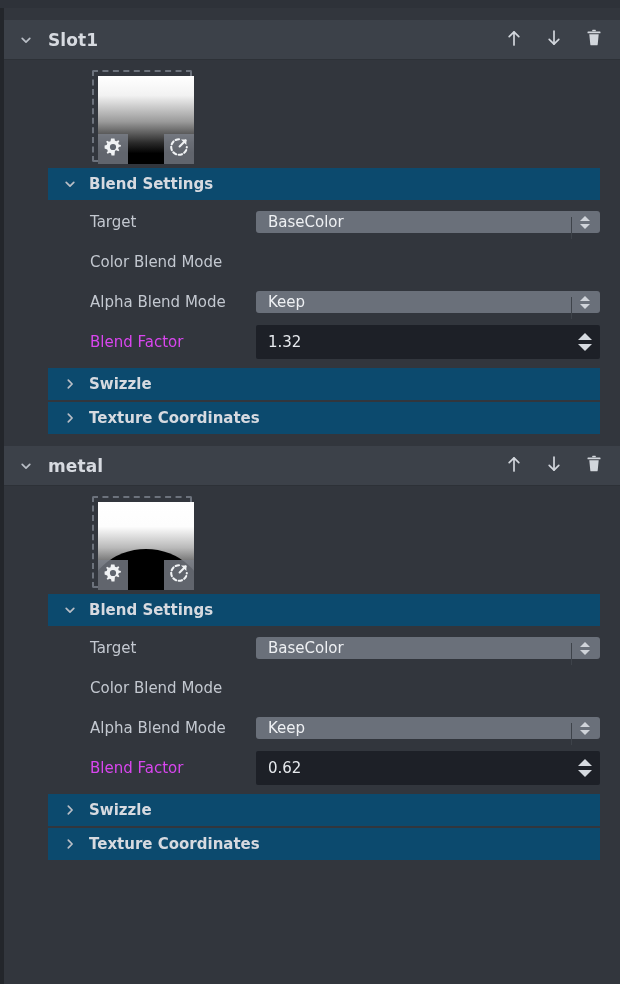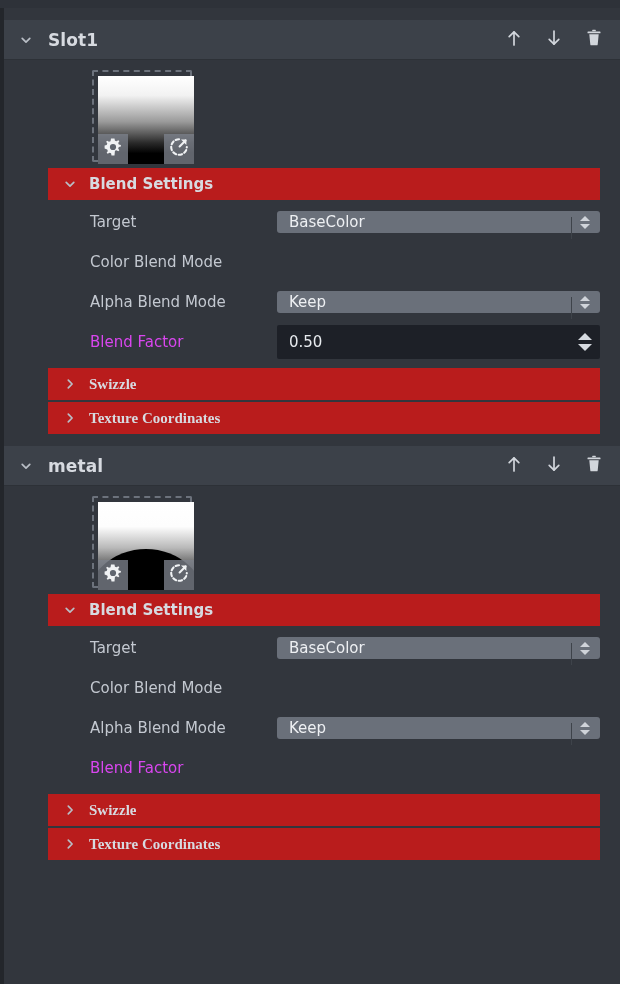--- a/index.html
+++ b/index.html
@@ -106,46 +106,45 @@
     background: rgba(124,130,140,0.78);
     display: flex; align-items: center; justify-content: center;
   }
   .thumb-btn.left { left: 0; }
   .thumb-btn.right { right: 0; }
 
   
   .group-wrap { padding: 0 20px 0 44px; }
   .group-header {
     height: 32px;
-    background: #b91c1c;
+    background: #0c4a6e;
     display: flex;
     align-items: center;
     padding-left: 14px;
     margin-bottom: 2px;
   }
-  .group-header.collapsed { margin-bottom: 2px; font-family: Liberation Serif, serif; }
+  .group-header.collapsed { margin-bottom: 2px; }
   .group-header .chev {
     width: 16px; height: 16px;
     display: flex; align-items: center; justify-content: center;
     flex: none;
   }
   .group-title {
     font-size: 15px;
     font-weight: bold;
     color: #d7dae0;
     margin-left: 11px;
   }
 
   
   .prop-list { padding-left: 0; }
   .prop-row {
     height: 40px;
     display: flex;
     align-items: center;
-    gap: 21px;
   }
   .prop-label {
     width: 208px;
     font-size: 15px;
     color: #c3c8d0;
     padding-left: 42px;
     flex: none;
   }
   .prop-label.linked { color: #d946ef; }
 
@@ -315,21 +314,21 @@
                   <span class="sep"></span>
                   <span class="arrows">
                     <span class="tri-up"></span>
                     <span class="tri-down"></span>
                   </span>
                 </div>
               </div>
               <div class="prop-row">
                 <span class="prop-label linked">Blend Factor</span>
                 <div class="spin">
-                  <span class="val">0.50</span>
+                  <span class="val">1.32</span>
                   <span class="arrows">
                     <span class="tri-up"></span>
                     <span class="tri-down"></span>
                   </span>
                 </div>
               </div>
             </div>
             <div class="spacer-xs"></div>
           </div>
           <div class="group">
@@ -439,20 +438,27 @@
                   <span class="val">Keep</span>
                   <span class="sep"></span>
                   <span class="arrows">
                     <span class="tri-up"></span>
                     <span class="tri-down"></span>
                   </span>
                 </div>
               </div>
               <div class="prop-row">
                 <span class="prop-label linked">Blend Factor</span>
+                <div class="spin">
+                  <span class="val">0.62</span>
+                  <span class="arrows">
+                    <span class="tri-up"></span>
+                    <span class="tri-down"></span>
+                  </span>
+                </div>
               </div>
             </div>
             <div class="spacer-xs"></div>
           </div>
           <div class="group">
             <div class="group-header collapsed">
               <span class="chev">
                 <svg width="14" height="14" viewBox="0 0 14 14">
                   <path d="M5.3 3.2 L9.1 7 L5.3 10.8" fill="none" stroke="#b9bec6" stroke-width="1.7" stroke-linecap="round" stroke-linejoin="round"></path>
                 </svg>

